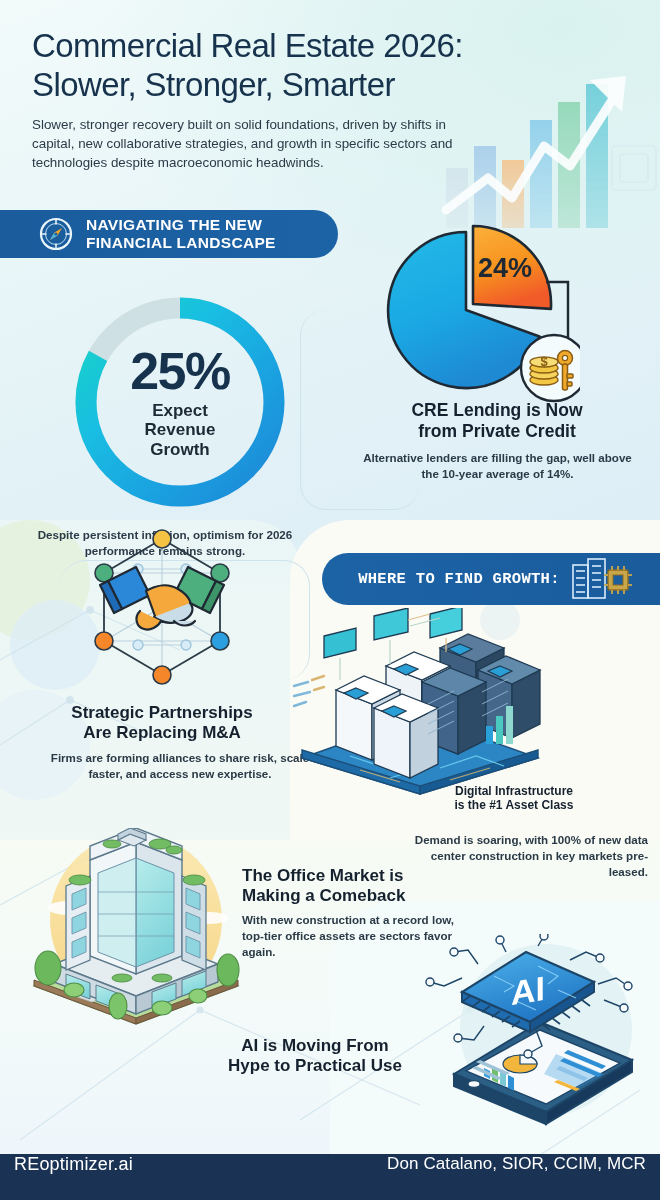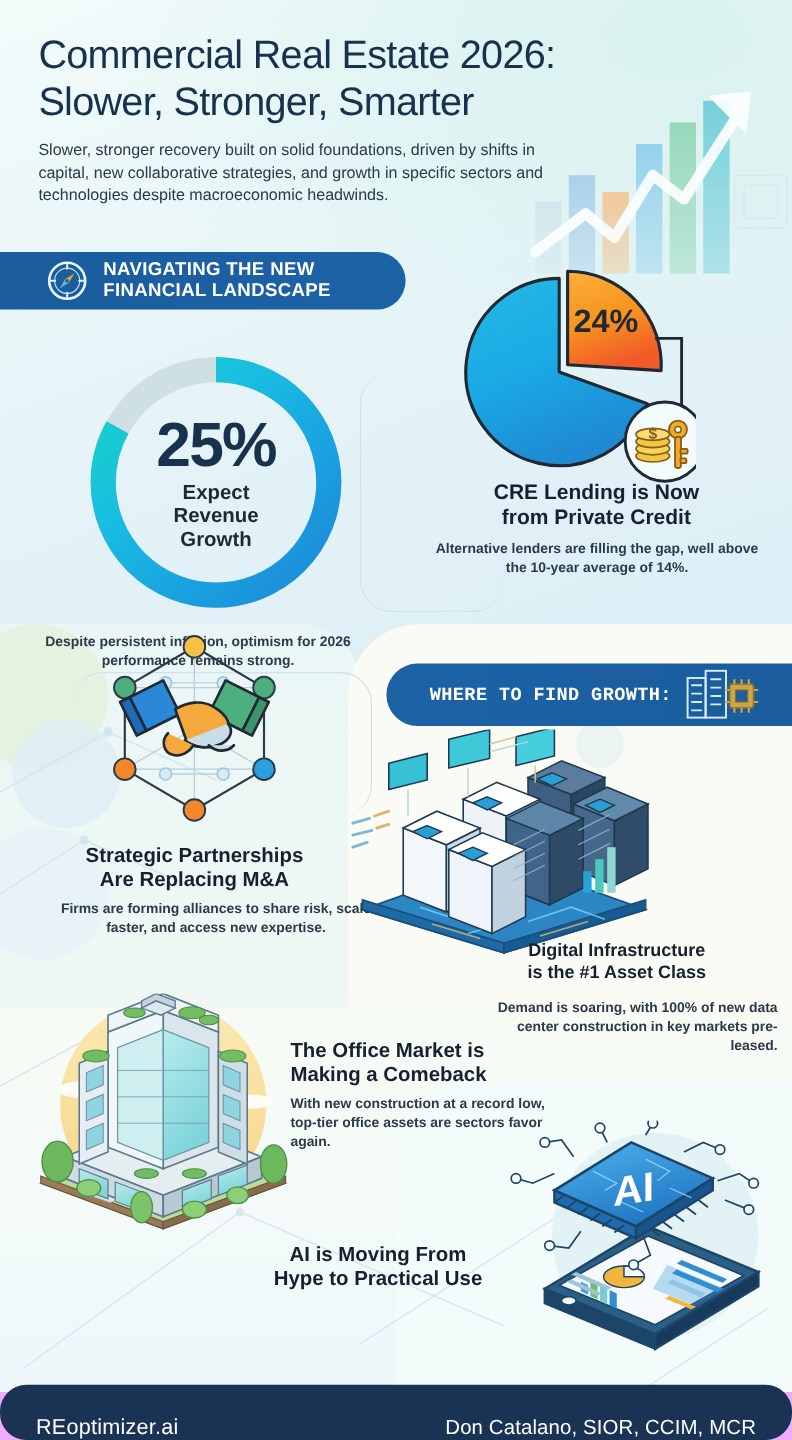--- a/index.html
+++ b/index.html
@@ -126,21 +126,21 @@
   }
   .hand-sub{
     position:absolute;left:40px;top:750px;width:280px;text-align:center;
     font-size:11.6px;font-weight:600;color:#2b3a47;line-height:1.4;
   }
 
   
   .dc-wrap{position:absolute;left:290px;top:608px;width:260px;height:190px;}
   .dc-head{
     position:absolute;left:380px;top:784px;width:268px;text-align:center;
-    font-size:15px;font-weight:700;color:#15212e;line-height:1.2;
+    font-size:12px;font-weight:700;color:#15212e;line-height:1.2;
   }
   .dc-sub{
     position:absolute;left:396px;top:832px;width:252px;text-align:right;
     font-size:11.6px;font-weight:600;color:#2b3a47;line-height:1.4;
   }
 
   
   .office-wrap{position:absolute;left:22px;top:828px;width:228px;height:200px;}
   .office-head{
     position:absolute;left:242px;top:866px;width:220px;
@@ -158,22 +158,22 @@
     font-size:17px;font-weight:700;color:#15212e;line-height:1.2;
   }
   .ai-sub{
     position:absolute;left:156px;top:1083px;width:318px;text-align:center;
     font-size:11.6px;font-weight:600;color:#2b3a47;line-height:1.4;
   }
 
   
   .footer{
     position:absolute;left:0;bottom:0;width:660px;height:46px;
-    background:#1a3354;display:flex;align-items:flex-end;
-    padding:0 30px;color:#fff;border-radius:22px;
+    background:#1a3354;display:flex;align-items:flex-start;
+    padding:0 14px;color:#fff;
   }
   .footer-brand{font-size:18px;font-weight:400;letter-spacing:.2px;}
   .footer-author{margin-left:auto;font-size:17px;font-weight:400;letter-spacing:.1px;}
 </style>
 </head>
 <body>
 
 <div id="poster">
 
   <div class="bg-layer">

